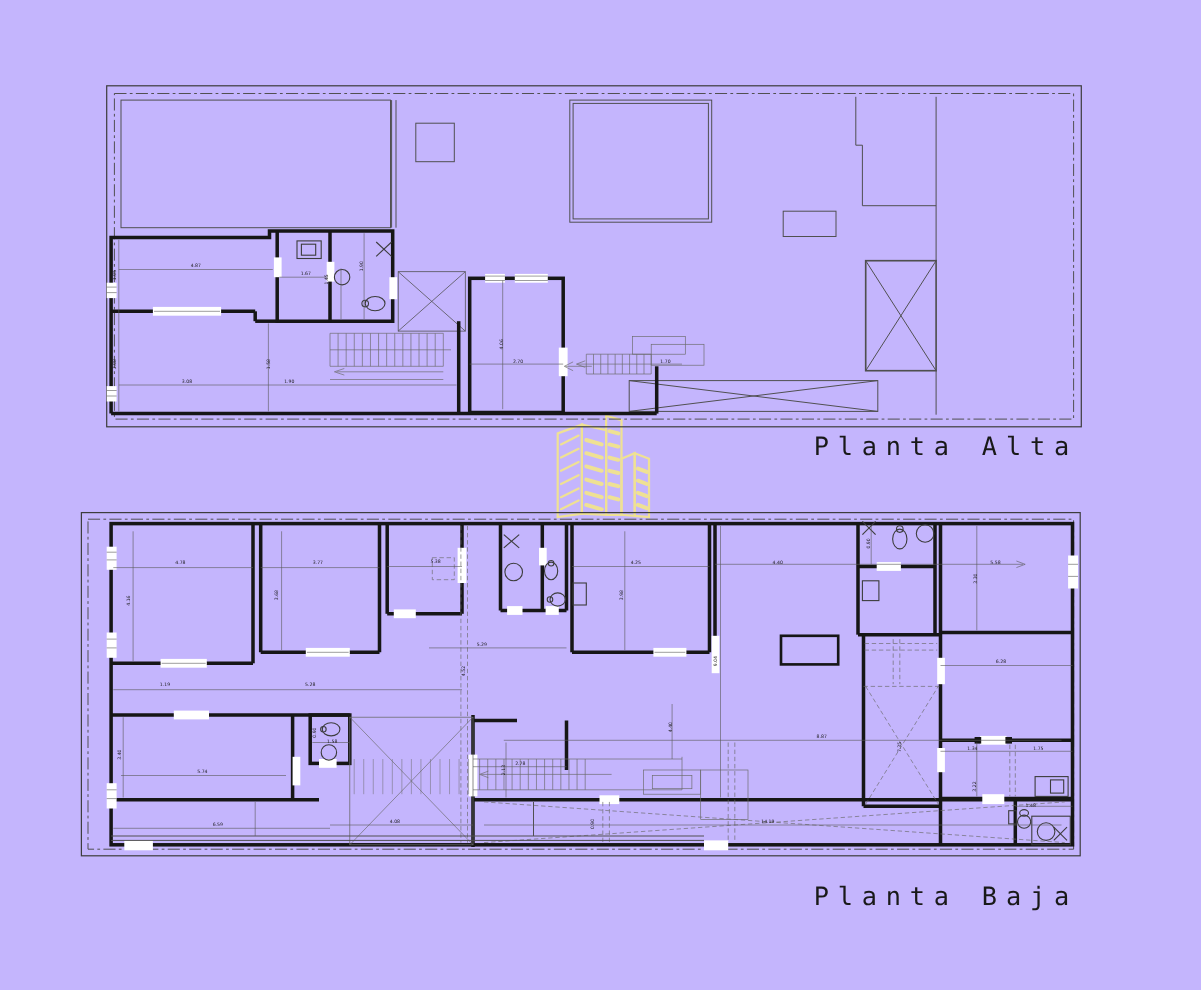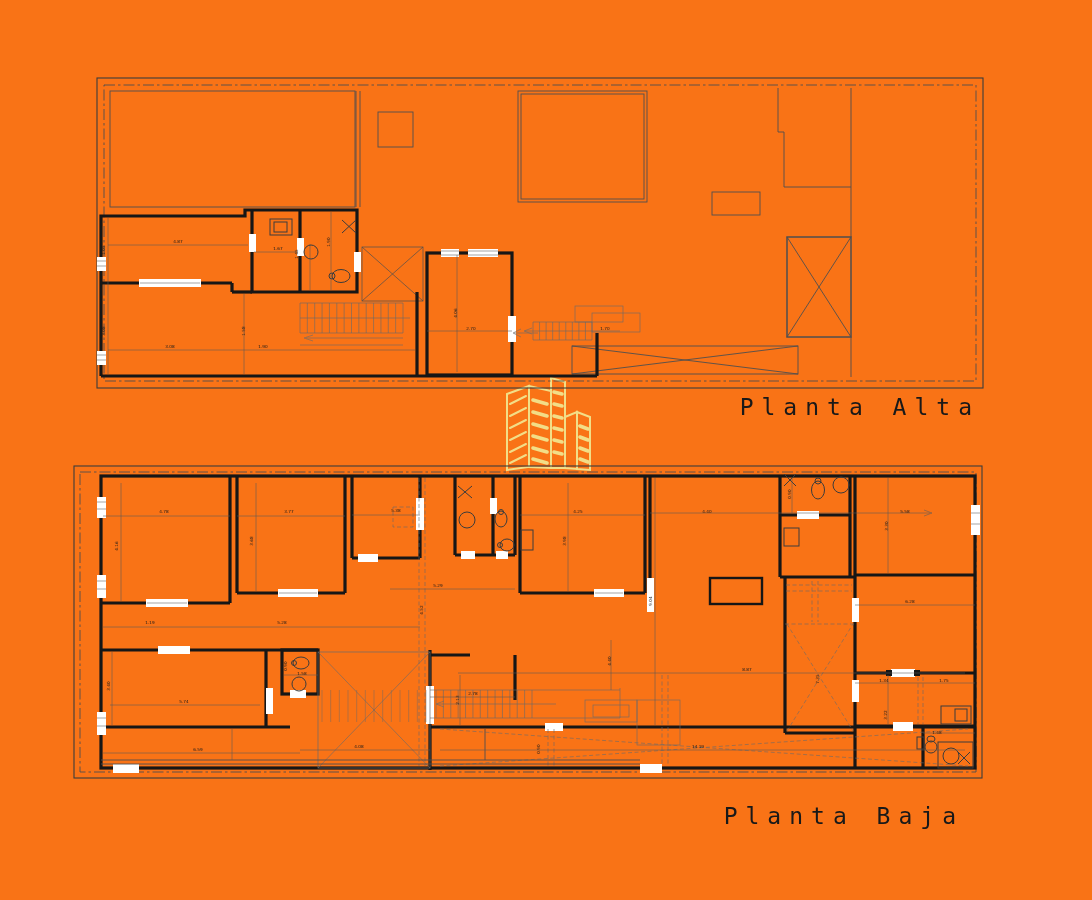--- a/index.html
+++ b/index.html
@@ -1,16 +1,16 @@
 <!DOCTYPE html>
 <html><head>
 <meta charset="utf-8">
 <style>
   html,body{margin:0;padding:0;background:#ffffff;}
-  #canvas{position:relative;width:1092px;height:900px;background:#f97316;overflow:hidden;
+  #canvas{position:relative;width:1092px;height:900px;background:#c4b5fd;overflow:hidden;
           font-family:"Liberation Sans",sans-serif;}
   svg{position:absolute;left:0;top:0;}
   
   .walls{stroke:#161616;stroke-width:3.2;fill:none;stroke-linecap:butt;}
   .bound{stroke:#3d3d3d;stroke-width:1.1;fill:none;}
   .thin{stroke:#4f4f4f;stroke-width:0.9;fill:none;}
   .xthin{stroke:#6a6a6a;stroke-width:0.6;fill:none;}
   .dims{stroke:#5a5a5a;stroke-width:0.55;fill:none;}
   .fix{stroke:#3c3c3c;stroke-width:1;fill:none;}
   .dash{stroke-dasharray:4 2.5;}
@@ -491,15 +491,15 @@
           <text x="302" y="675">1.58</text>
           <text x="198" y="751">6.59</text>
           <text x="359" y="748">4.08</text>
           <text x="698" y="748">14.19</text>
           <text x="540" y="749" transform="rotate(-90 540 749)">0.90</text>
         </g>
   </g>
 </svg>
 
 <div class="plan-title" style="top:394px; right:112px;">Planta Alta</div>
-<div class="plan-title" style="top:803px; right:128px;">Planta Baja</div>
+<div class="plan-title" style="top:803px; right:112px;">Planta Baja</div>
 
 </div>
 
 </body></html>

